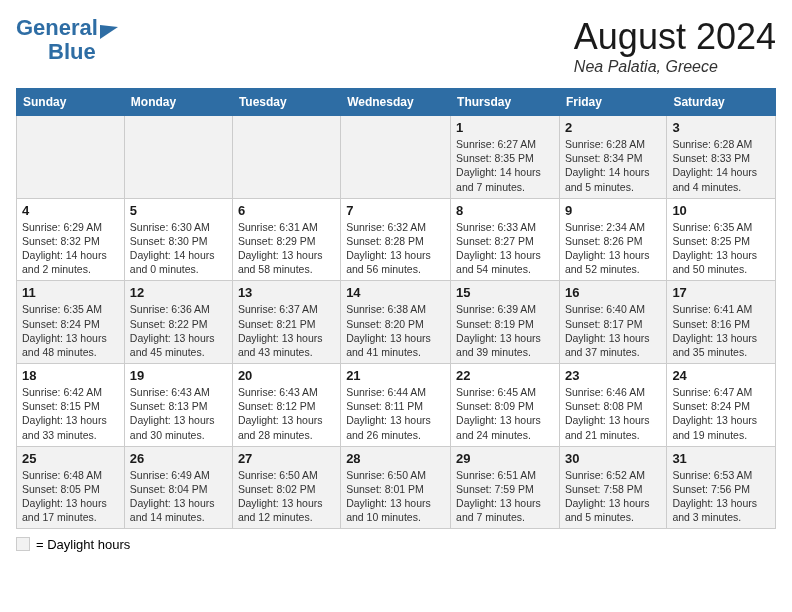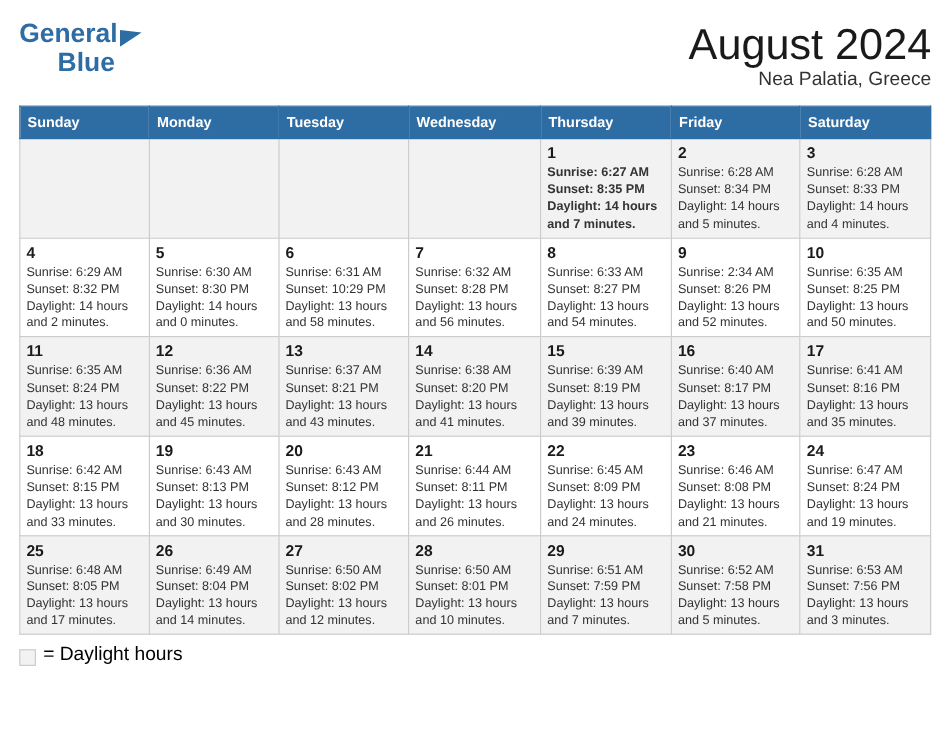--- a/index.html
+++ b/index.html
@@ -29,30 +29,31 @@
     .logo-text span {
       color: #2e6da4;
     }
     .logo-icon {
       width: 18px;
       height: 22px;
       margin-left: 2px;
       margin-right: 0;
     }
     .title-block {
-      text-align: right;
+      text-align: left;
     }
     .month-title {
       font-size: 36px;
       font-weight: normal;
       color: #1a1a1a;
     }
     .location {
       font-size: 16px;
       color: #333;
+      font-style: italic;
     }
     table {
       width: 100%;
       border-collapse: collapse;
       font-size: 11px;
     }
     thead tr th {
       background-color: #2e6da4;
       color: #fff;
       text-align: left;
@@ -81,23 +82,23 @@
       display: block;
       margin-bottom: 2px;
     }
     .day-info {
       color: #333;
       font-size: 10.5px;
       line-height: 1.35;
     }
     .legend {
       display: flex;
-      align-items: flex-end;
+      align-items: flex-start;
       margin-top: 8px;
-      font-size: 16px;
+      font-size: 13px;
       gap: 6px;
     }
     .legend-box {
       width: 14px;
       height: 14px;
       background: #f2f2f2;
       border: 1px solid #ccc;
       display: inline-block;
     }
   </style>
@@ -137,21 +138,21 @@
       </tr>
   </thead>
   <tbody id="calendar-body">
       <tr>
         <td></td>
         <td></td>
         <td></td>
         <td></td>
         <td>
           <span class="day-num">1</span>
-          <div class="day-info" style="white-space: pre-line; font-weight: bold;">Sunrise: 6:27 AM
+          <div class="day-info" style="white-space: pre-line;">Sunrise: 6:27 AM
 Sunset: 8:35 PM
 Daylight: 14 hours and 7 minutes.</div>
         </td>
         <td>
           <span class="day-num">2</span>
           <div class="day-info" style="white-space: pre-line;">Sunrise: 6:28 AM
 Sunset: 8:34 PM
 Daylight: 14 hours and 5 minutes.</div>
         </td>
         <td>
@@ -170,21 +171,21 @@
         </td>
         <td>
           <span class="day-num">5</span>
           <div class="day-info" style="white-space: pre-line;">Sunrise: 6:30 AM
 Sunset: 8:30 PM
 Daylight: 14 hours and 0 minutes.</div>
         </td>
         <td>
           <span class="day-num">6</span>
           <div class="day-info" style="white-space: pre-line;">Sunrise: 6:31 AM
-Sunset: 10:29 PM
+Sunset: 8:29 PM
 Daylight: 13 hours and 58 minutes.</div>
         </td>
         <td>
           <span class="day-num">7</span>
           <div class="day-info" style="white-space: pre-line;">Sunrise: 6:32 AM
 Sunset: 8:28 PM
 Daylight: 13 hours and 56 minutes.</div>
         </td>
         <td>
           <span class="day-num">8</span>

